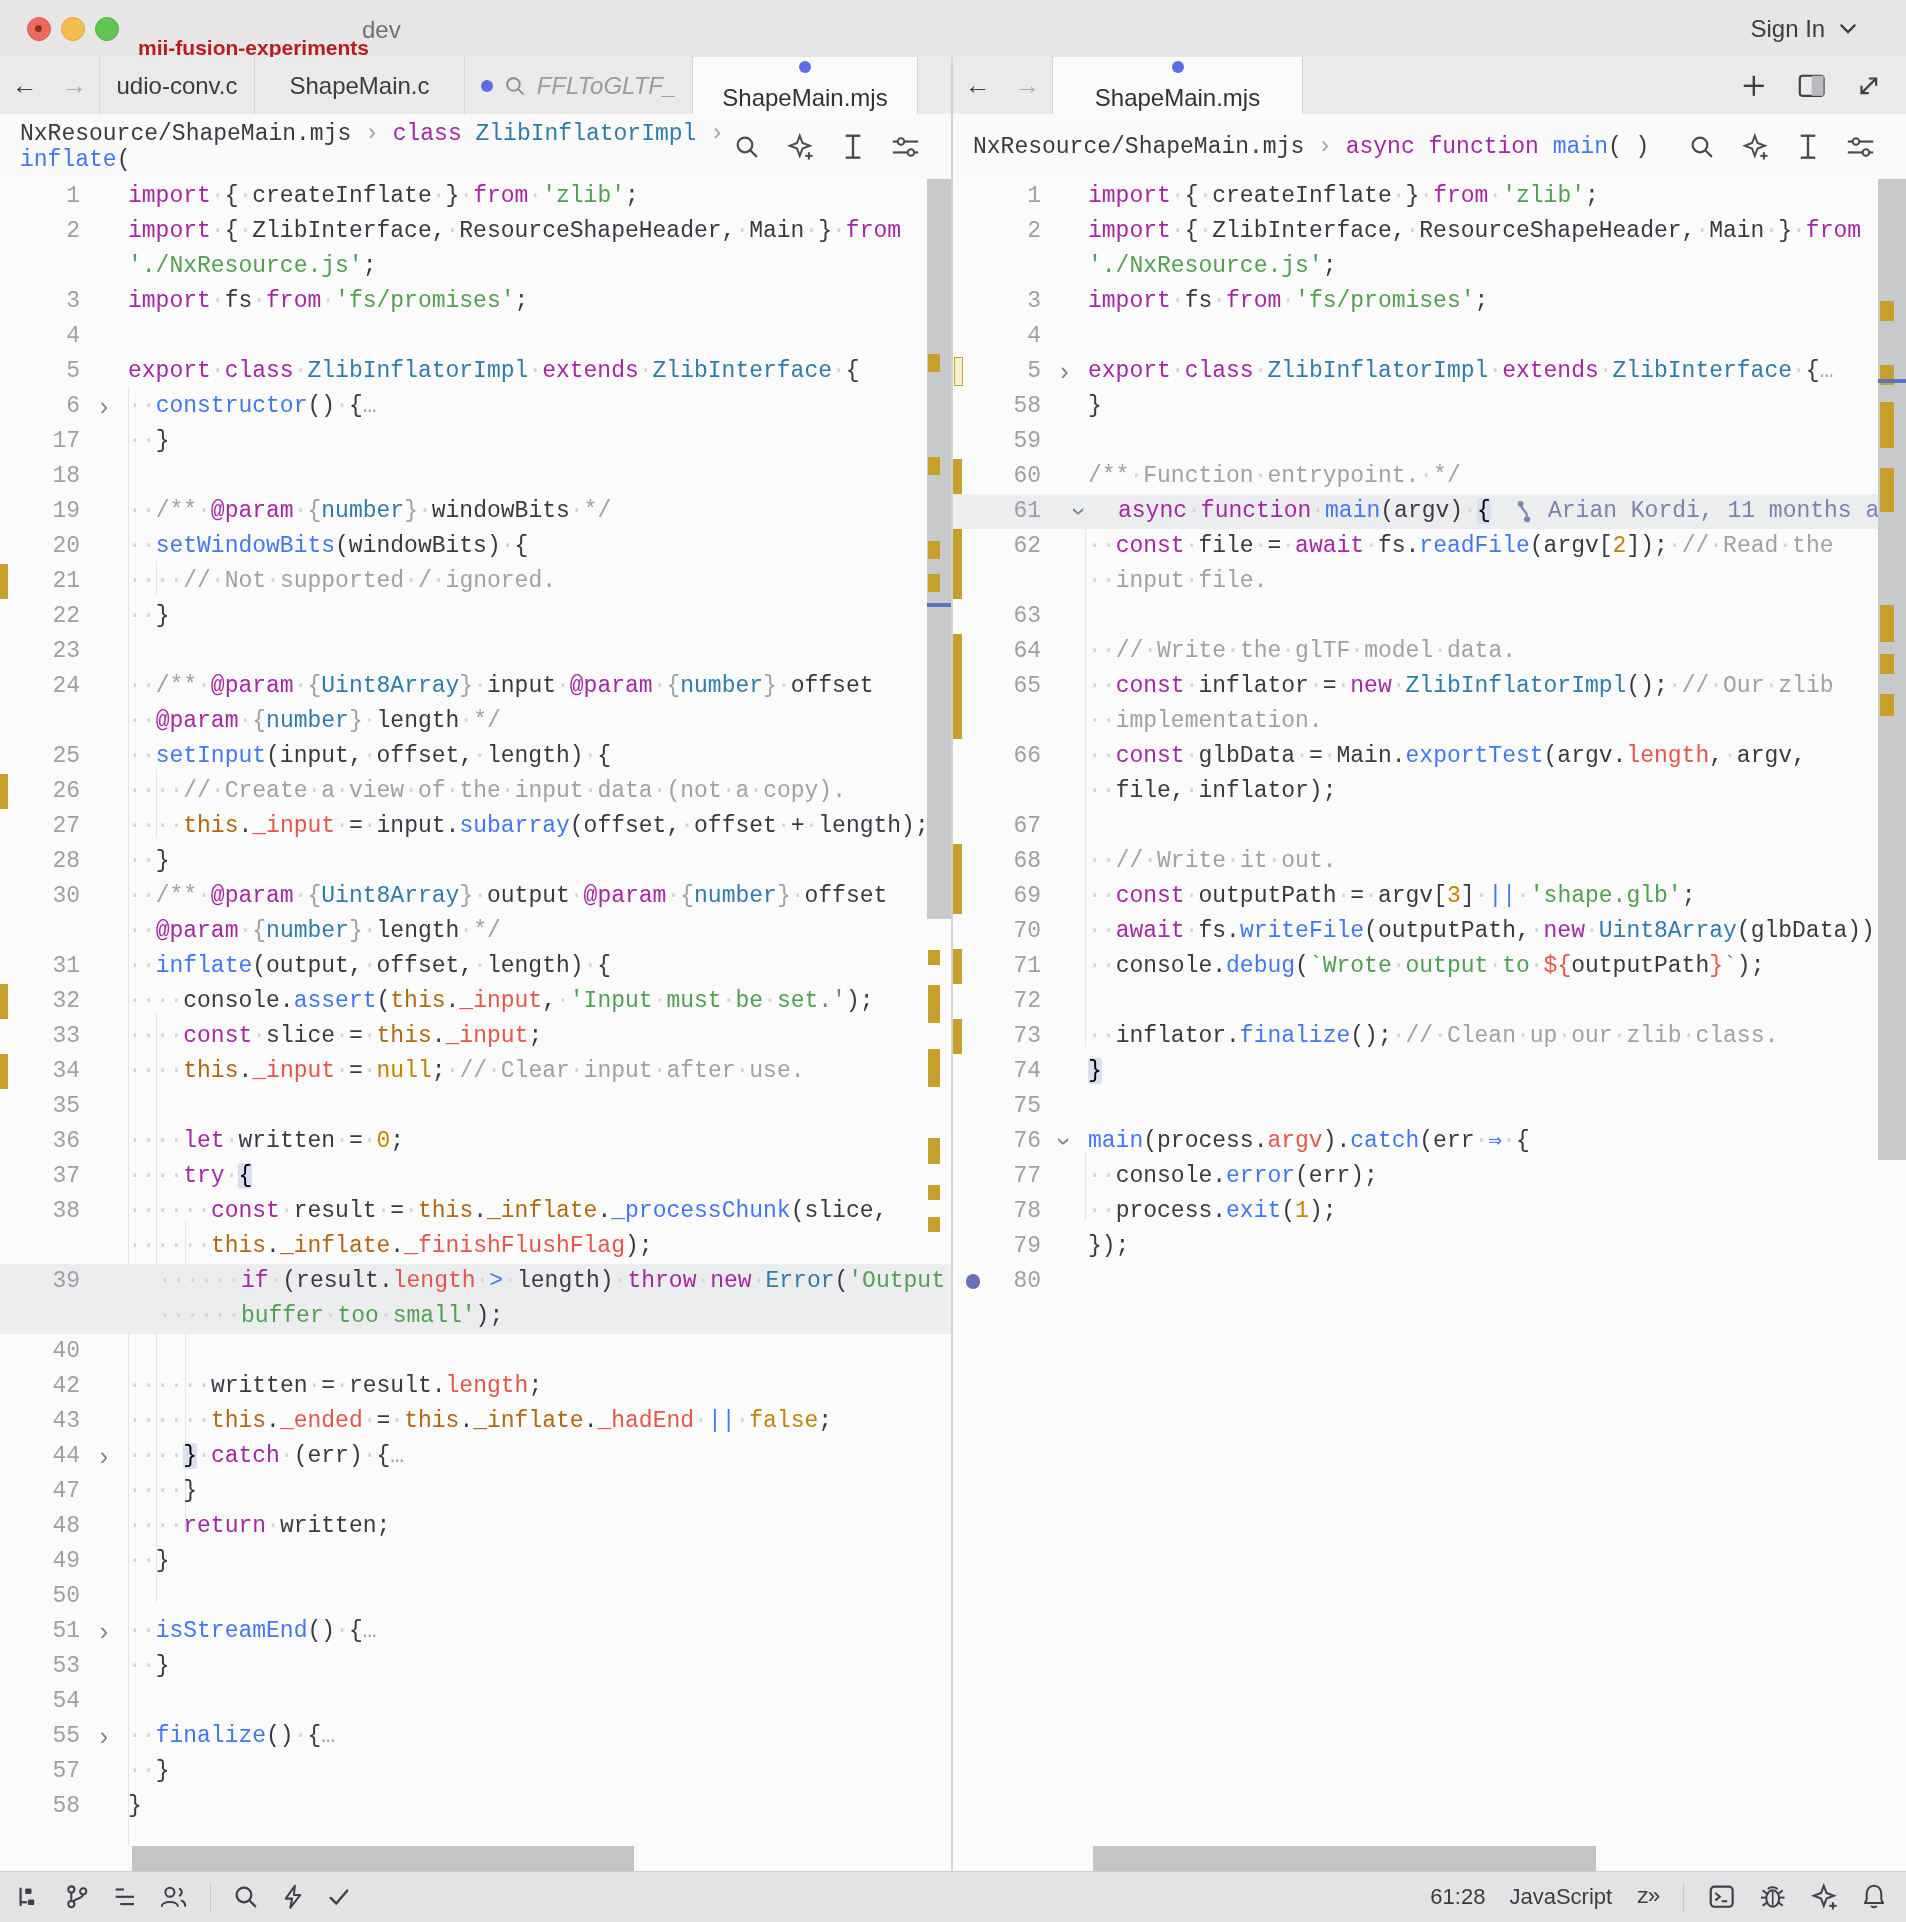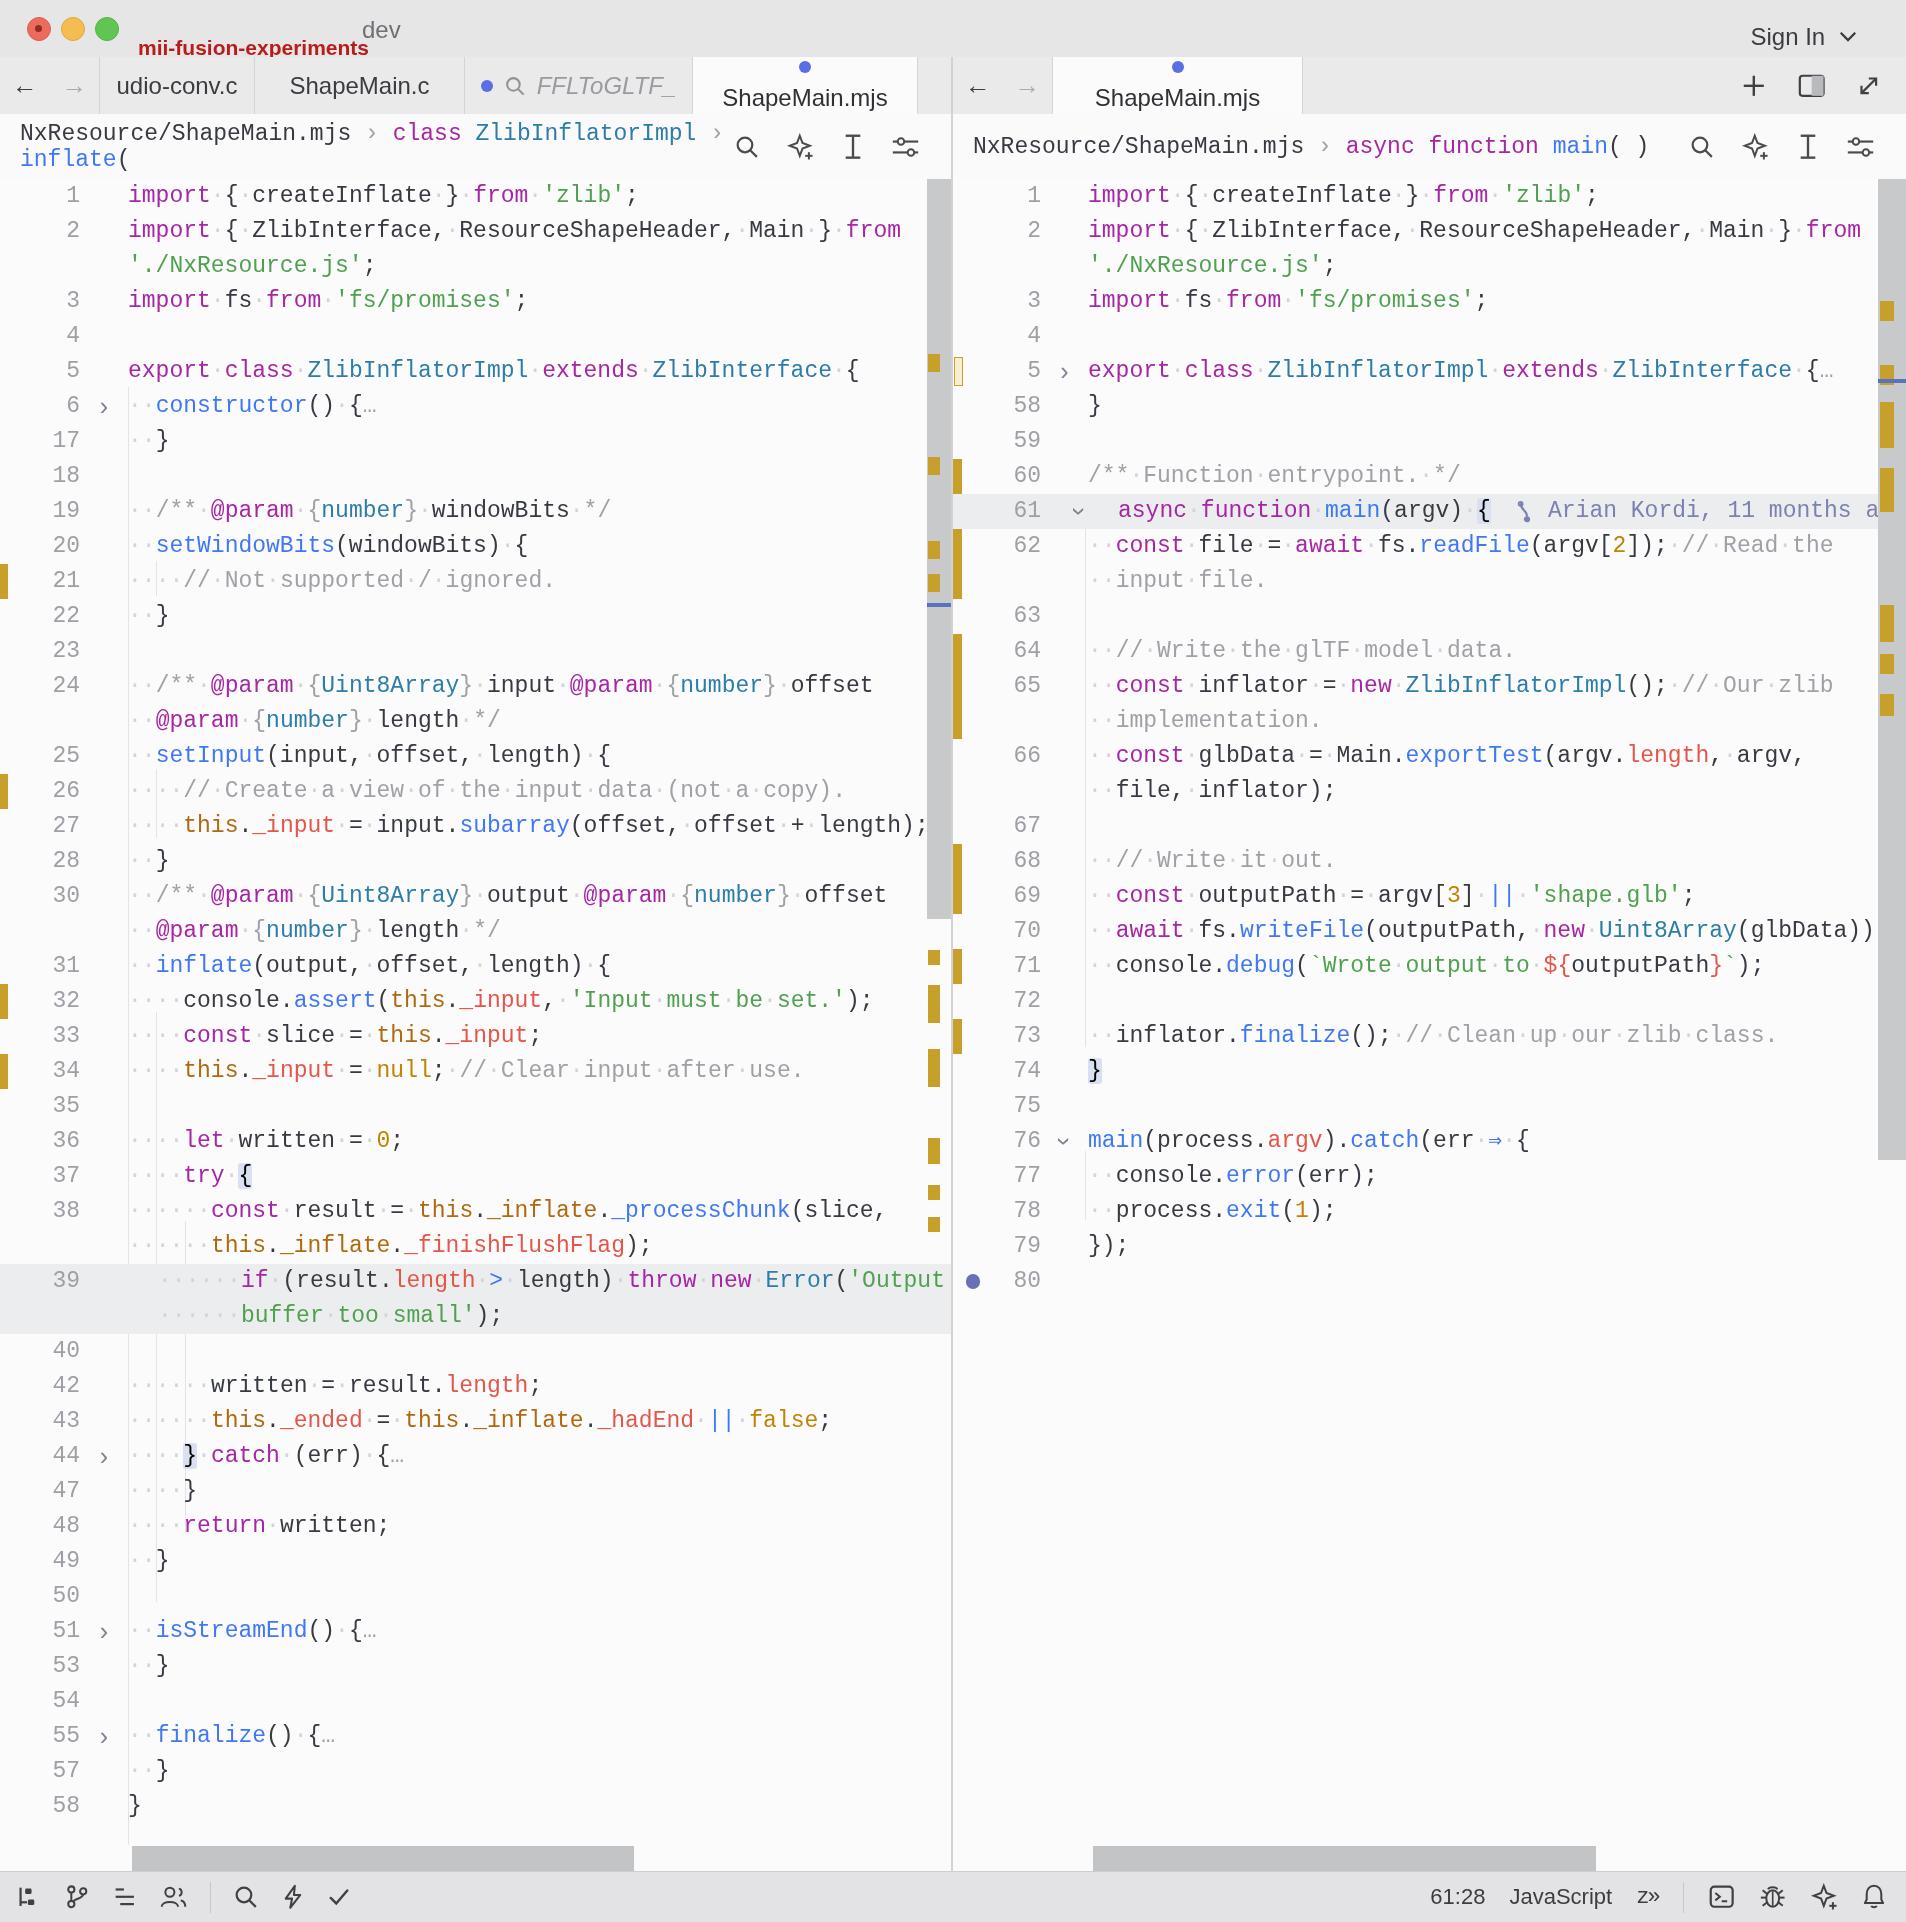--- a/index.html
+++ b/index.html
@@ -7,21 +7,21 @@
           font-family:"Liberation Sans",sans-serif;-webkit-font-smoothing:antialiased;}
   
   .titlebar{position:absolute;left:0;top:0;width:100%;height:57px;background:#E6E6E7;border-bottom:0.9px solid #D4D4D6;}
   .tl{position:absolute;top:17.4px;width:22px;height:22px;border-radius:50%;}
   .tl.red{left:27.4px;background:#EC6A5E;border:0.9px solid #DD5B50;}
   .tl.red::after{content:"";position:absolute;left:6.4px;top:6.4px;width:7.3px;height:7.3px;border-radius:50%;background:#8E2F23;}
   .tl.yellow{left:61px;background:#F5BD4F;border:0.9px solid #E0A73E;}
   .tl.green{left:95px;background:#61C554;border:0.9px solid #52B244;}
   .tb-title{position:absolute;left:138px;top:15.5px;font-size:21px;color:#b91c1c;font-weight:700;margin-top:20px;}
   .tb-branch{position:absolute;left:362px;top:15.5px;font-size:24px;color:#6E7074;}
-  .signin{position:absolute;right:48px;top:14.6px;font-size:24px;color:#3A3C40;display:flex;align-items:center;gap:12.8px;margin-top:8px;}
+  .signin{position:absolute;right:48px;top:14.6px;font-size:24px;color:#3A3C40;display:flex;align-items:center;gap:12.8px;}
   
   .pane{position:absolute;top:57px;bottom:50px;overflow:hidden;background:#FBFBFC;}
   .pane.left{left:0;width:951px;}
   .pane.right{left:953px;width:953px;}
   .pane-divider{position:absolute;left:951px;top:57px;bottom:50px;width:1.8px;background:#D2D2D4;z-index:30;}
   
   .tabbar{position:absolute;left:0;top:0;right:0;height:57px;background:#EAEAEB;border-bottom:0.9px solid #D5D5D7;display:flex;}
   .navbtns{width:99px;display:flex;align-items:center;justify-content:center;gap:24px;flex:none;border-right:0.9px solid #D5D5D7;}
   .navbtns .bk{color:#3E4044;font-size:25.6px;}
   .navbtns .fw{color:#A9ABB0;font-size:25.6px;}

